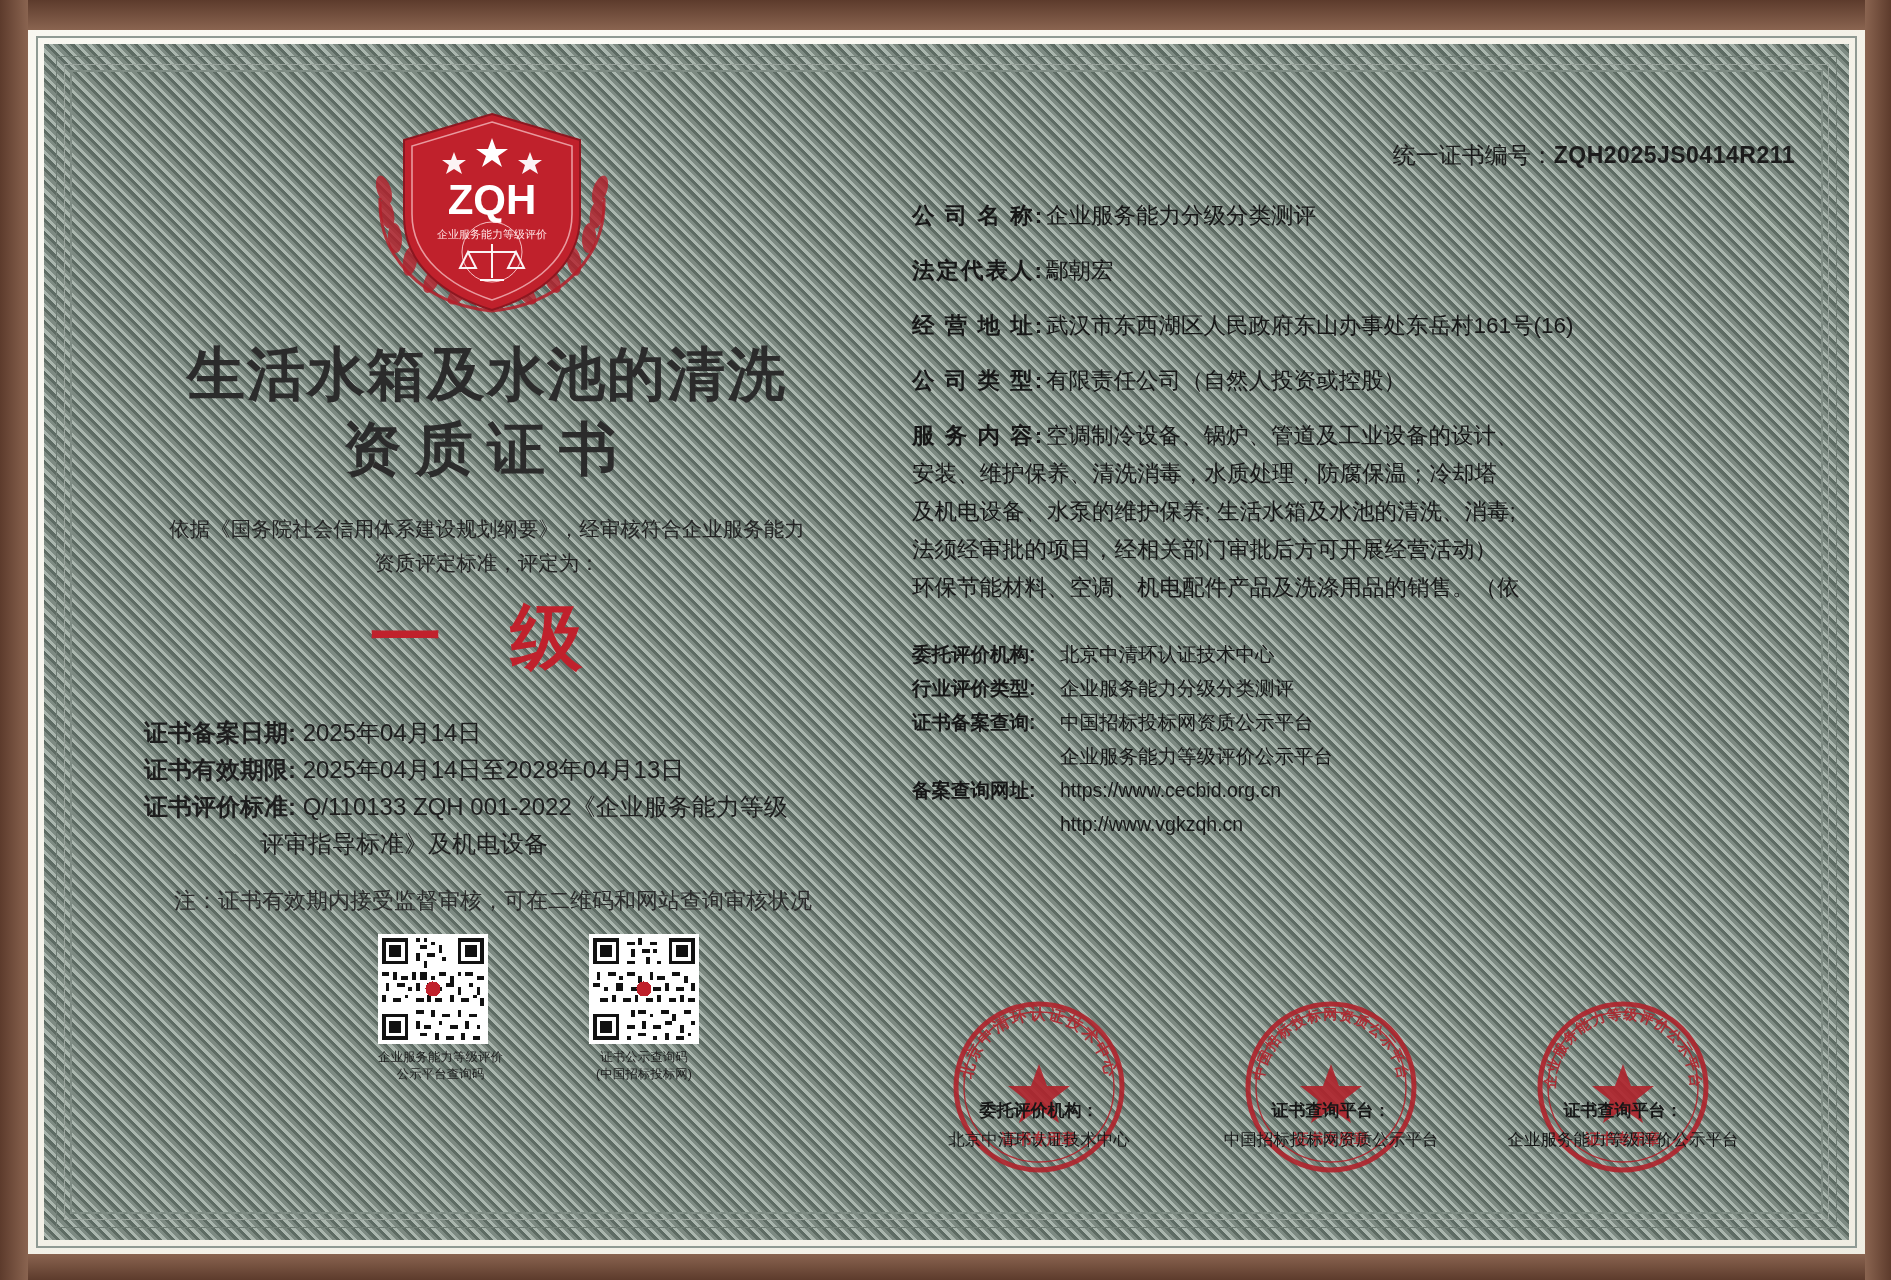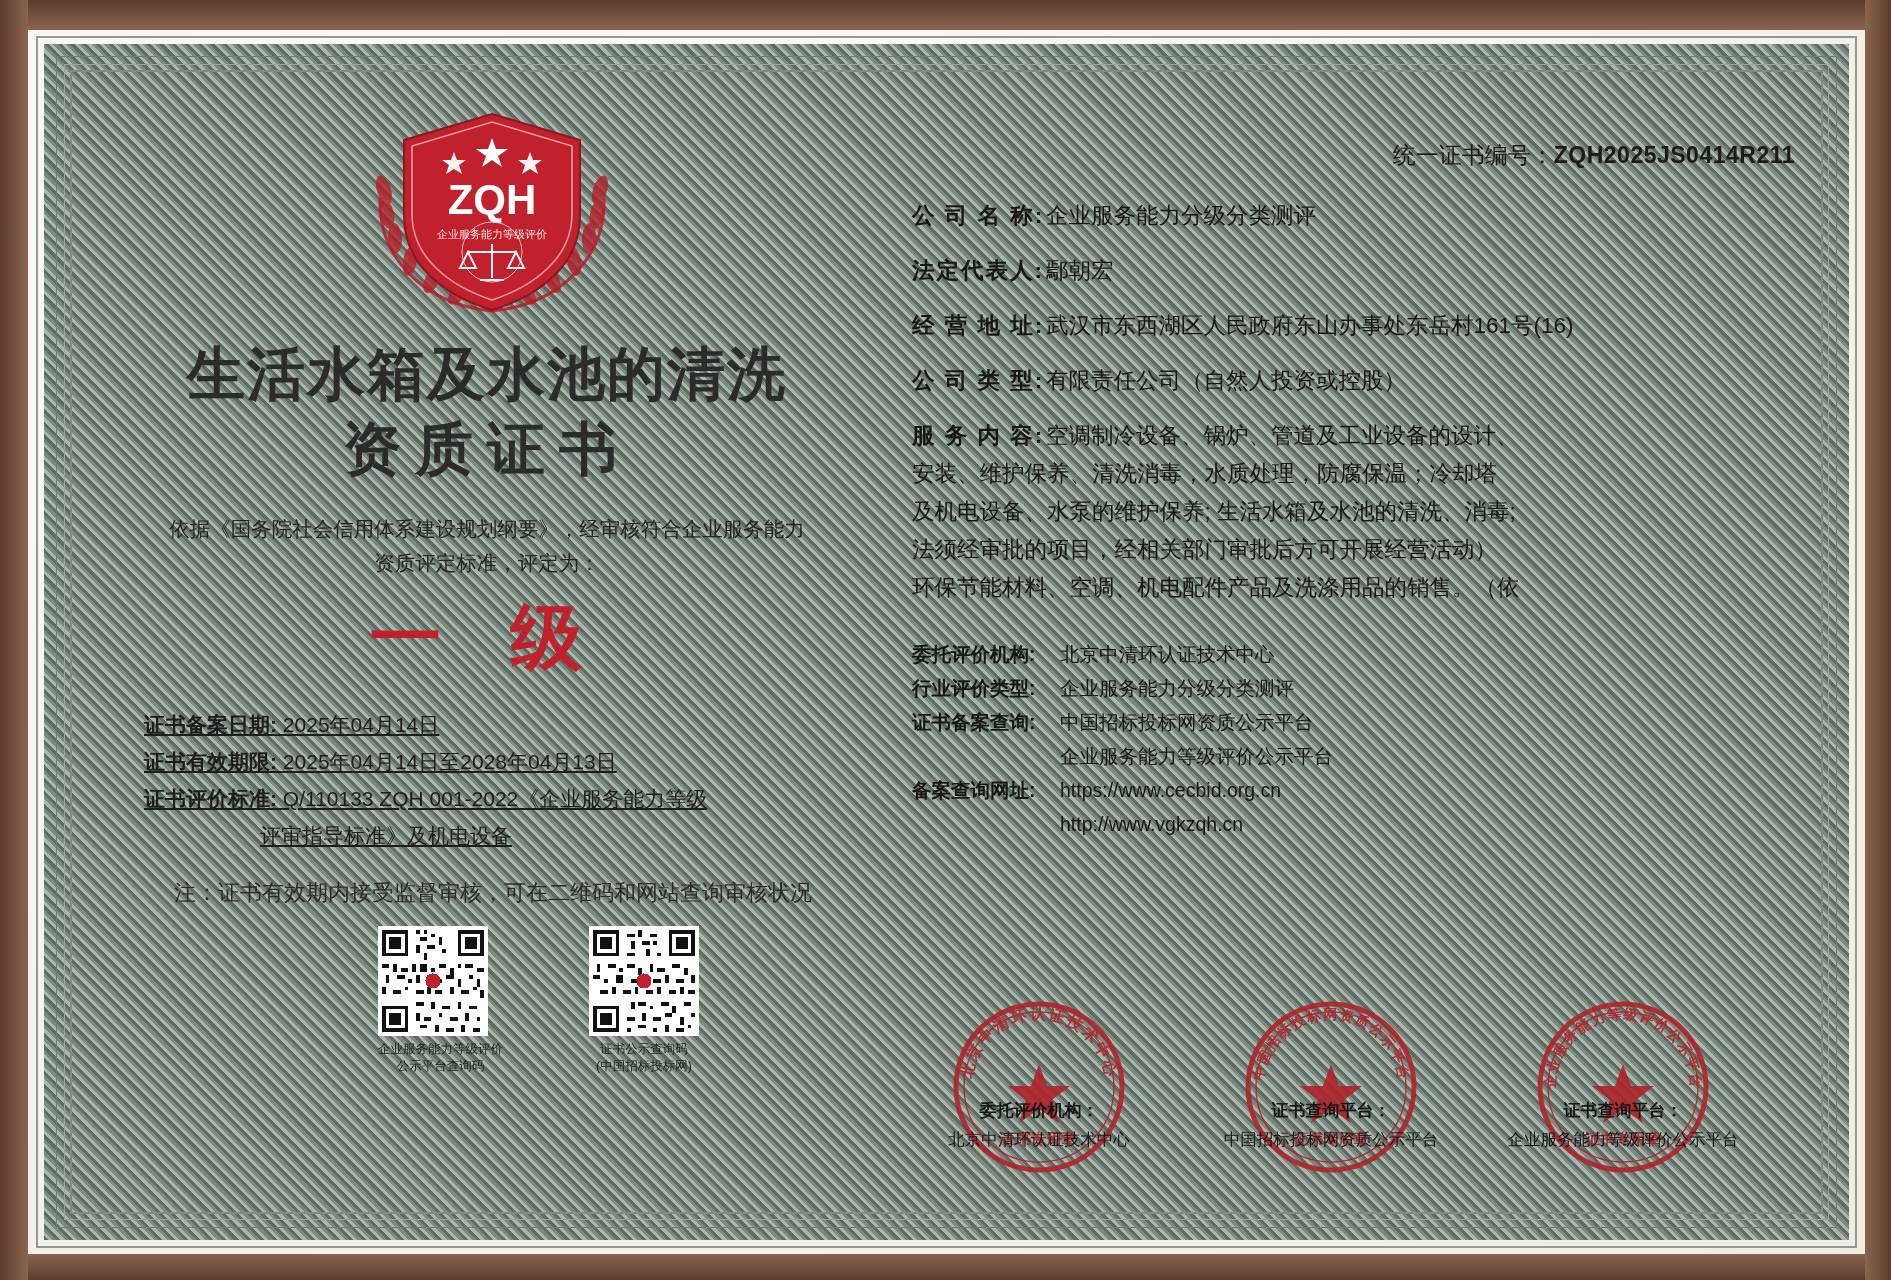--- a/index.html
+++ b/index.html
@@ -67,21 +67,21 @@
   .basis{
     margin-top:26px;font-size:20.5px;color:#232323;line-height:34px;
     text-align:center;padding:0 56px;
   }
   .basis .l2{display:block;}
   .grade{
     text-align:center;color:#c0212c;font-weight:bold;
     font-size:72px;letter-spacing:22px;margin-top:14px;line-height:86px;
     font-family:"DejaVu Sans","Liberation Sans",sans-serif;
   }
-  .meta{margin-top:26px;padding-left:52px;font-size:21px;color:#1d1d1d;line-height:37px;text-decoration:underline;}
+  .meta{margin-top:34px;padding-left:52px;font-size:24px;color:#1d1d1d;line-height:37px;}
   .meta .k{font-weight:bold;}
   .meta .indent{display:block;padding-left:116px;}
   .note{margin-top:24px;padding-left:82px;font-size:22px;color:#2a2a2a;line-height:30px;}
   .note .l2{display:block;padding-left:20px;}
 
   .qrs{margin-top:18px;display:flex;gap:86px;padding-left:286px;}
   .qr-item{text-align:center;}
   .qr-box{width:110px;height:110px;background:#fff;position:relative;}
   .qr-cap{font-size:12.5px;color:#1d1d1d;line-height:17px;margin-top:5px;}
 

